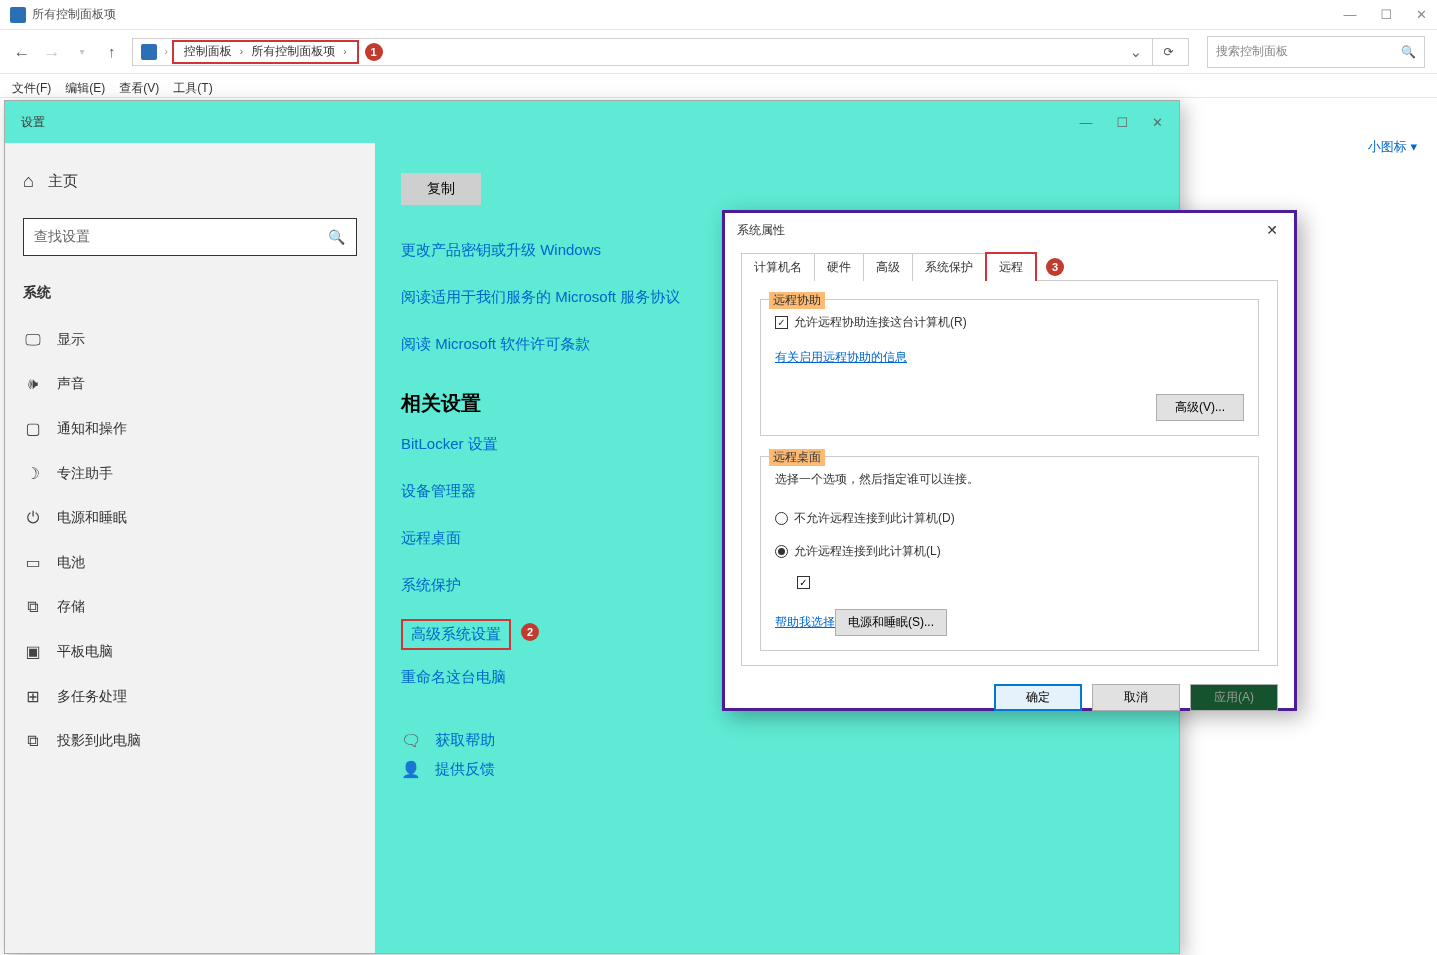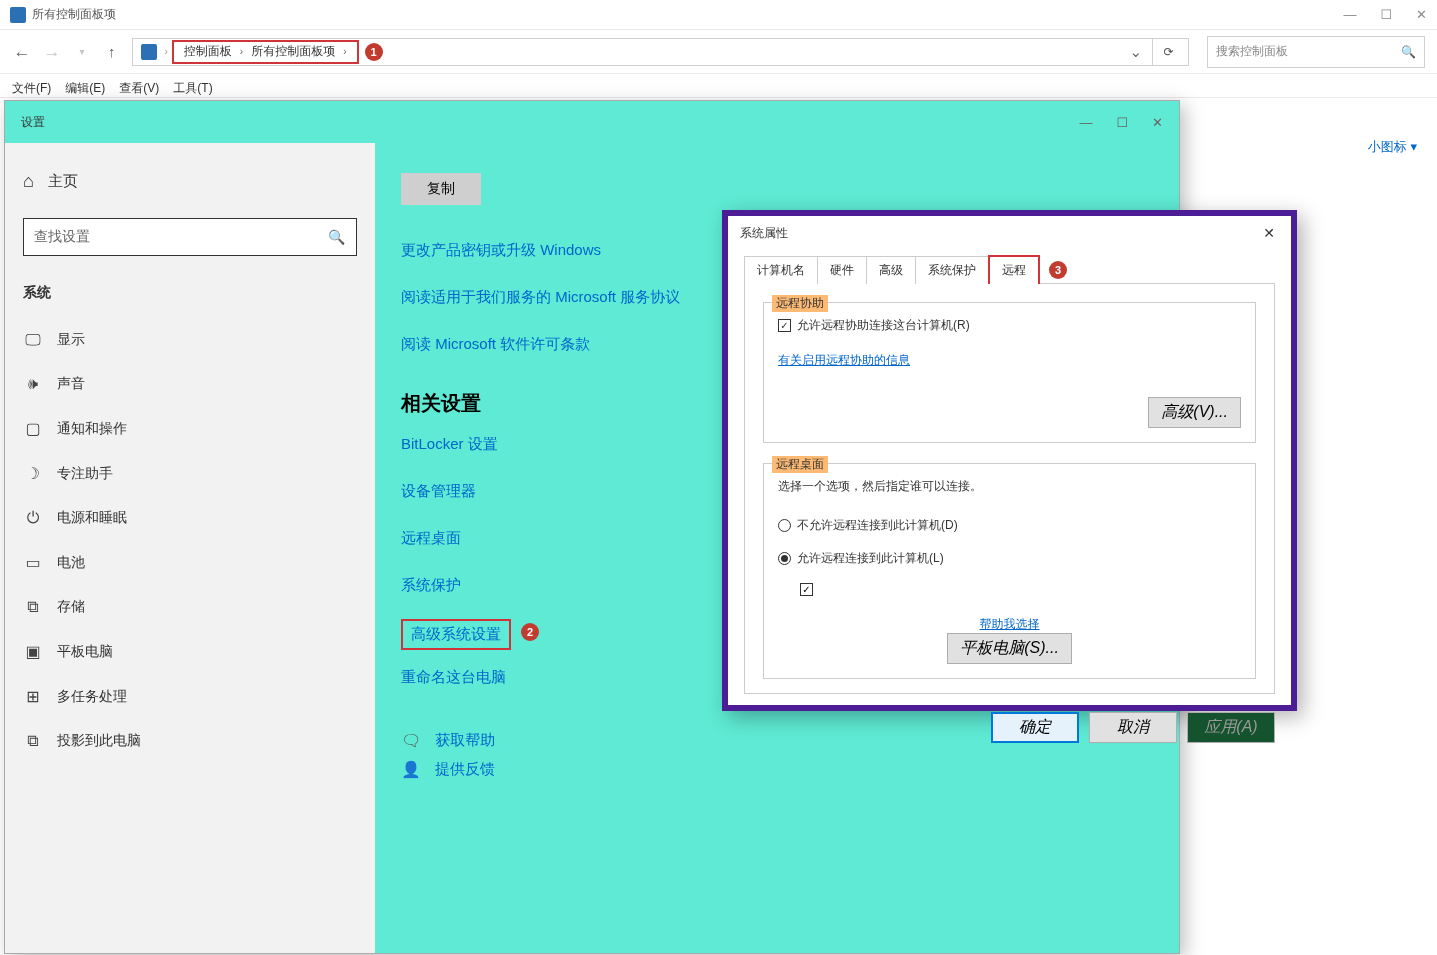--- a/index.html
+++ b/index.html
@@ -54,43 +54,43 @@
     .link-list { margin-top: 22px;}
     .link-list a, .link-list .link { display:block; color:#0066cc; font-size:15px; padding: 14px 0; text-decoration:none;}
     .related-title { font-size: 20px; font-weight:600; margin-top: 22px; margin-bottom: 4px;}
     .hl-box { border: 2.5px solid #d13438; display:inline-block; padding: 4px 8px; margin: 10px 0 4px 0;}
     .hl-box .link { padding:0;}
 
     .help-row { display:flex; align-items:center; gap:14px; margin-top: 30px; font-size:15px; color:#0066cc;}
     .help-row .hr-icon { font-size:16px; color:#555;}
 
     
-    .dlg { position:absolute; top: 210px; left: 722px; width: 575px; height: 501px; background:#fff; border:6px solid #4c1d95; box-shadow: 6px 6px 20px rgba(0,0,0,.3);}
+    .dlg { position:absolute; top: 210px; left: 722px; width: 575px; height: 501px; background:#fff; border:3px solid #4c1d95; box-shadow: 6px 6px 20px rgba(0,0,0,.3);}
     .dlg-titlebar { height: 34px; display:flex; align-items:center; padding:0 12px;}
     .dlg-title { font-size:12px; color:#333;}
     .dlg-close { margin-left:auto; font-size:14px; color:#333; padding:4px;}
     .dlg-body { padding: 6px 16px;}
     .tabstrip { display:flex; border-bottom: 1px solid #ccc; height: 28px; align-items:flex-end;}
     .tab { padding: 5px 12px; border:1px solid #ccc; border-bottom:none; background:#fff; font-size:12px; color:#333; margin-right:-1px; position:relative; top:1px;}
     .tab.remote-hl { border: 2.5px solid #d13438; border-bottom:none;}
     .tab-pane { border:1px solid #ccc; border-top:none; padding: 18px 18px 14px 18px;}
     .fieldset { border:1px solid #ccc; padding: 14px 14px 14px 14px; position:relative; margin-bottom: 20px;}
     .fieldset-legend { position:absolute; top:-8px; left:8px; background:#fdba74; padding: 0 4px; font-size:12px; color:#333;}
     .chk-row { display:flex; align-items:center; gap:6px; font-size:12px; color:#333; margin-bottom: 18px;}
     .chk-box { width:13px; height:13px; border:1px solid #333; display:flex; align-items:center; justify-content:center; font-size:10px;}
     .radio { width:13px; height:13px; border-radius:50%; border:1px solid #333; display:inline-flex; align-items:center; justify-content:center; margin-right:6px; flex-shrink:0;}
     .radio .dot { width:7px; height:7px; border-radius:50%; background:#333;}
     .radio-row { display:flex; align-items:center; font-size:12px; color:#333; margin-bottom: 16px;}
     .dlg-link { color:#0066cc; text-decoration:underline; font-size:12px;}
-    .dlg-btn { border:1px solid #adadad; background:#e1e1e1; padding: 4px 12px; font-size:16px; min-width:88px; text-align:center;font-style:italic;}
+    .dlg-btn { border:1px solid #adadad; background:#e1e1e1; padding: 4px 12px; font-size:12px; min-width:88px; text-align:center;}
     .dlg-btn.primary { border:2px solid #0078d7; background:#e5f1fb; padding: 3px 11px;}
     .dlg-btn.disabled { color:#9a9a9a; background:#14532d;}
     .btn-row { display:flex; justify-content:flex-end; gap:10px; padding: 12px 16px; }
     .right-btn-row { display:flex; justify-content:flex-end; margin-top: 4px;}
-    .select-user-row { display:flex; align-items:center; justify-content:flex-start; margin-top:8px;flex-direction:column;}
+    .select-user-row { display:flex; align-items:center; justify-content:flex-start; margin-top:8px;}
     .indent-row { padding-left: 22px; display:flex; align-items:flex-start; gap:6px; font-size:12px; margin-bottom: 20px;}
   </style>
 </head>
 <body>
 
 <div class="cp-titlebar">
   <span class="cp-title-icon"></span>
   <span class="cp-title">所有控制面板项</span>
   <div class="cp-winbtns">
     <span>—</span>
@@ -268,21 +268,21 @@
           <span class="radio">
               <span class="dot"></span>
             </span>
           <span>允许远程连接到此计算机(L)</span>
         </div>
         <div class="indent-row">
           <span class="chk-box">✓</span>
         </div>
         <div class="select-user-row">
           <span class="dlg-link">帮助我选择</span>
-          <span class="dlg-btn">平板电脑(S)...</span>
+          <span class="dlg-btn">电源和睡眠(S)...</span>
         </div>
       </div>
     </div>
   </div>
   <div class="btn-row">
     <span class="dlg-btn primary">确定</span>
     <span class="dlg-btn">取消</span>
     <span class="dlg-btn disabled">应用(A)</span>
   </div>
 </div>

